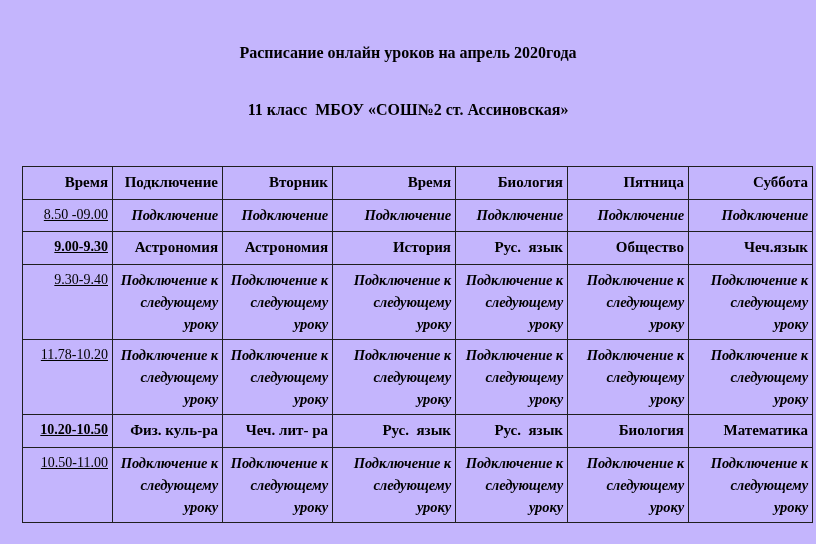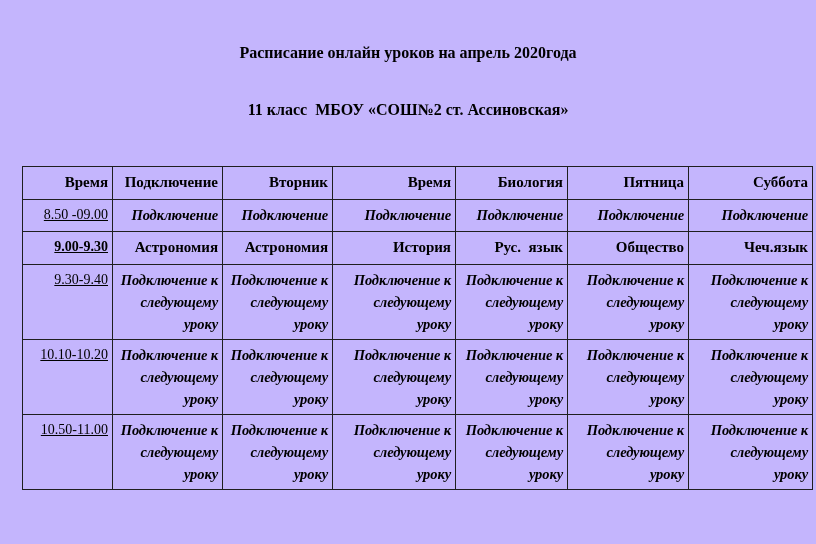--- a/index.html
+++ b/index.html
@@ -114,27 +114,36 @@
         <tr class="connection">
           <td class="time">9.30-9.40</td>
           <td class="day">Подключение к следующему уроку</td>
           <td class="day">Подключение к следующему уроку</td>
           <td class="day">Подключение к следующему уроку</td>
           <td class="day">Подключение к следующему уроку</td>
           <td class="day">Подключение к следующему уроку</td>
           <td class="day">Подключение к следующему уроку</td>
         </tr>
         <tr class="connection">
-          <td class="time">10.10-10.20</td>
+          <td class="time">11.78-10.20</td>
           <td class="day">Подключение к следующему уроку</td>
           <td class="day">Подключение к следующему уроку</td>
           <td class="day">Подключение к следующему уроку</td>
           <td class="day">Подключение к следующему уроку</td>
           <td class="day">Подключение к следующему уроку</td>
           <td class="day">Подключение к следующему уроку</td>
+        </tr>
+        <tr class="subject">
+          <td class="time bold">10.20-10.50</td>
+          <td class="day">Физ. куль-ра</td>
+          <td class="day">Чеч. лит- ра</td>
+          <td class="day">Рус.  язык</td>
+          <td class="day">Рус.  язык</td>
+          <td class="day">Биология</td>
+          <td class="day">Математика</td>
         </tr>
         <tr class="connection">
           <td class="time">10.50-11.00</td>
           <td class="day">Подключение к следующему уроку</td>
           <td class="day">Подключение к следующему уроку</td>
           <td class="day">Подключение к следующему уроку</td>
           <td class="day">Подключение к следующему уроку</td>
           <td class="day">Подключение к следующему уроку</td>
           <td class="day">Подключение к следующему уроку</td>
         </tr>

